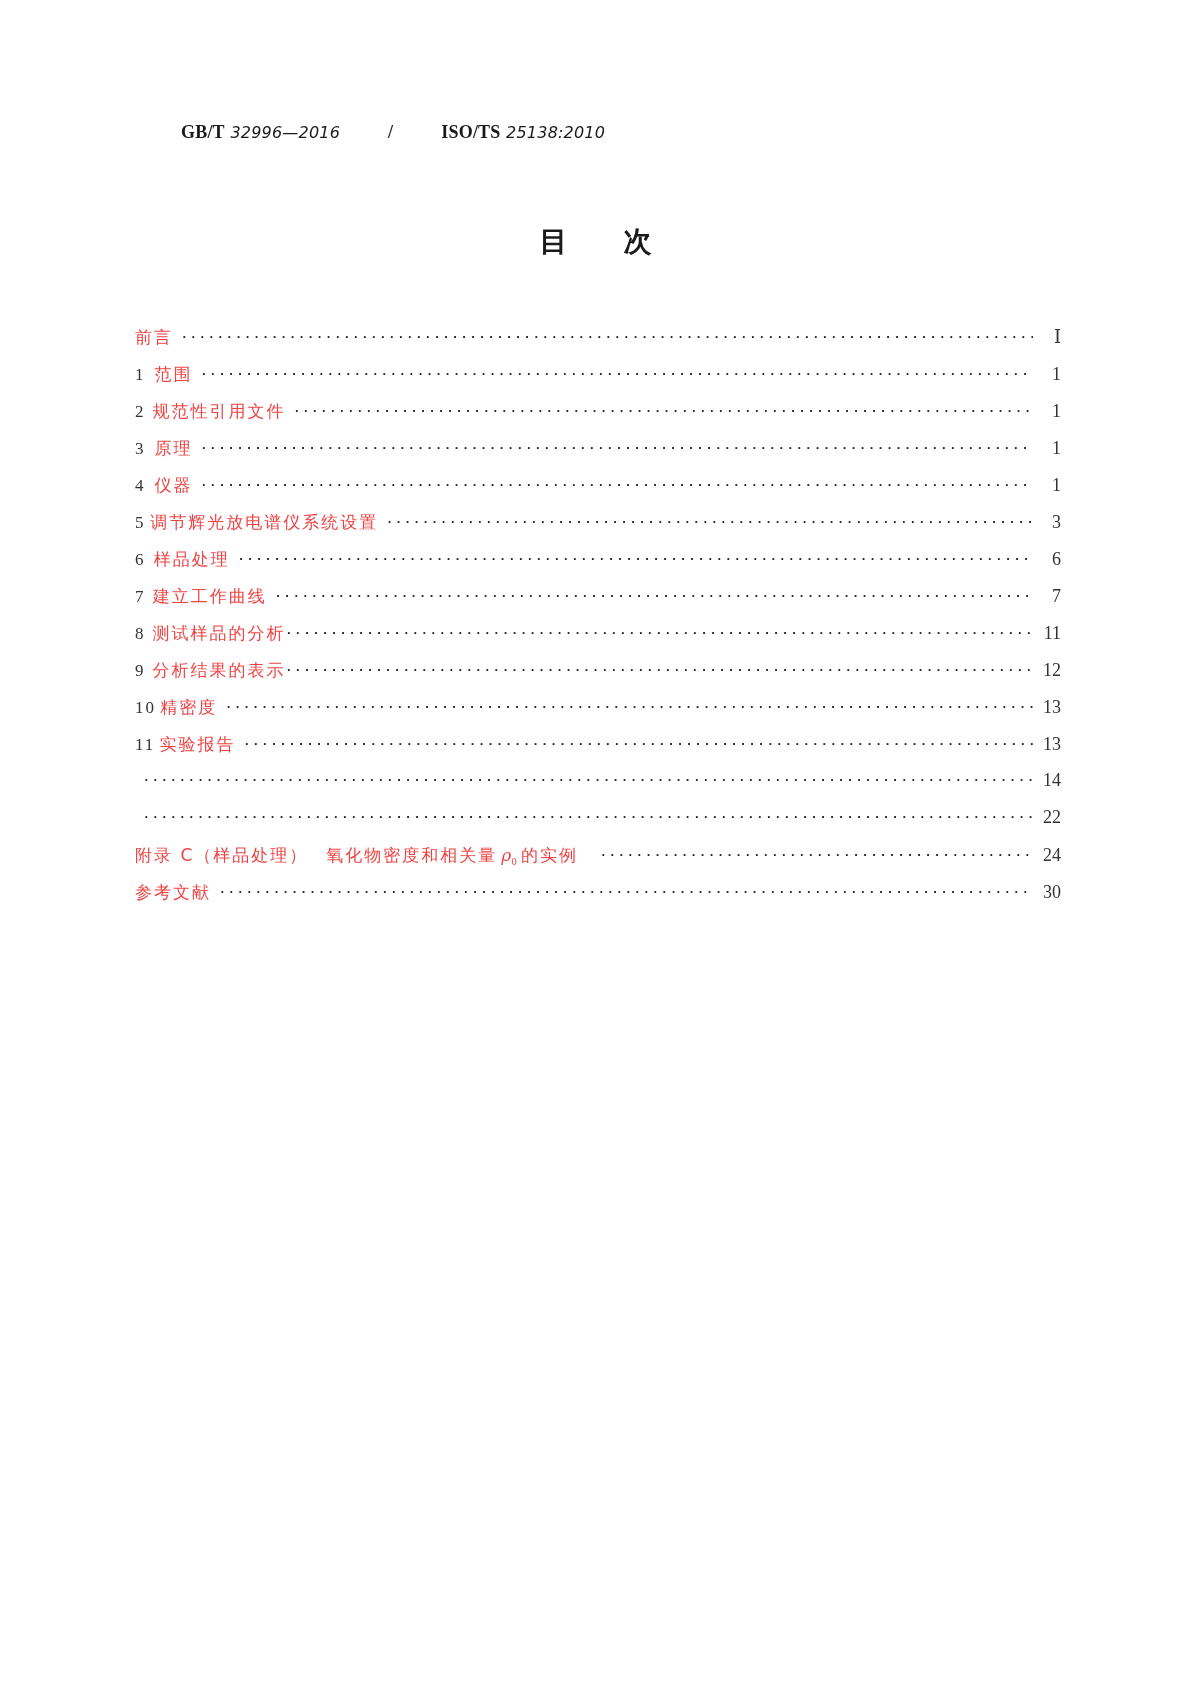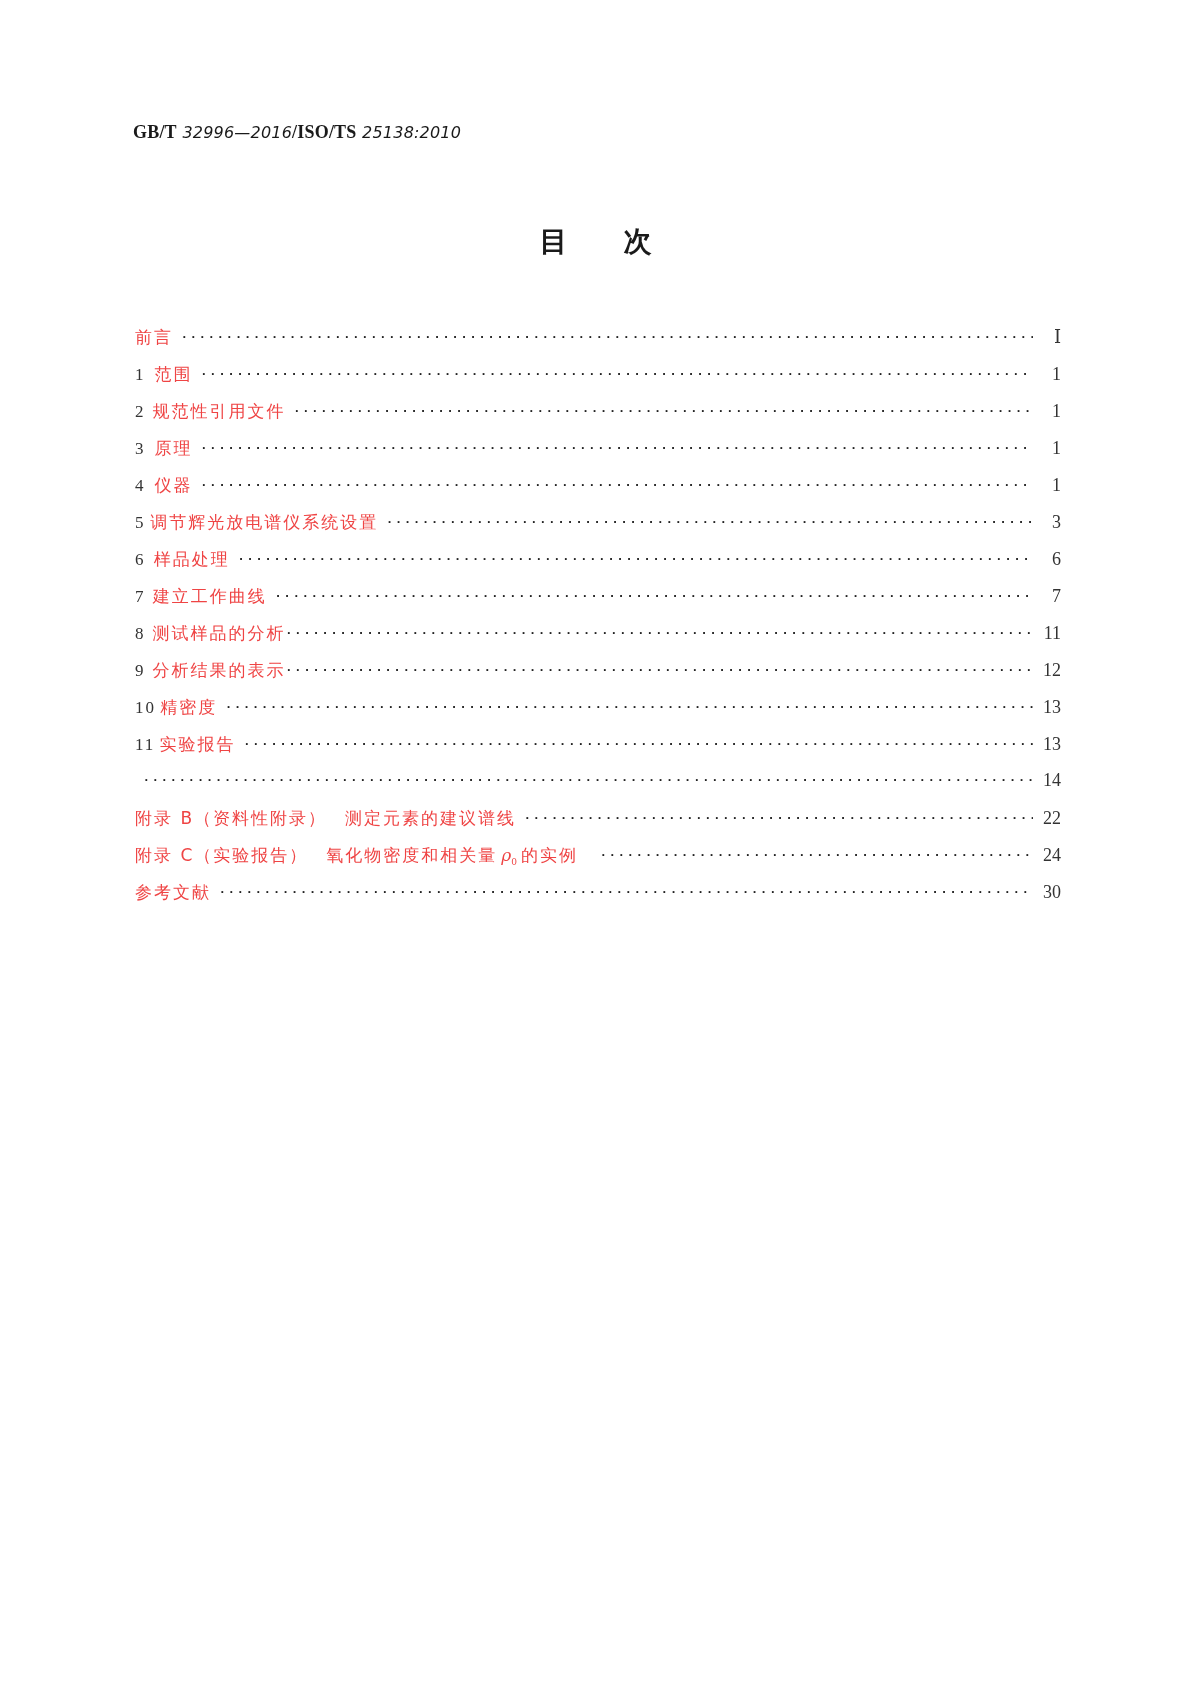--- a/index.html
+++ b/index.html
@@ -20,20 +20,21 @@
       left: 133px;
       top: 122px;
       font-size: 17px;
       letter-spacing: 0.2px;
       white-space: nowrap;
     }
     .page-header .code-bold {
       font-family: "Liberation Serif", "DejaVu Serif", serif;
       font-weight: bold;
       font-size: 18px;
+      margin-left: 48px;
     }
     .page-header .code-num {
       font-family: "DejaVu Sans", "Liberation Sans", sans-serif;
       font-size: 16px;
       font-style: italic;
     }
     .toc-title {
       position: absolute;
       left: 0;
       width: 1191px;
@@ -197,29 +198,26 @@
     <span class="toc-num w2">11</span>
     <span class="toc-label">实验报告</span>
     <span class="toc-leader"></span>
     <span class="toc-page">13</span>
   </li>
   <li class="toc-row">
     <span class="toc-leader"></span>
     <span class="toc-page">14</span>
   </li>
   <li class="toc-row">
+    <span class="toc-leader"></span>
+    <span class="toc-page">22</span>
+  </li>
+  <li class="toc-row">
     <span class="toc-label">
-      <span class="annex-prefix">附录 B（资料性附录）</span><span>测定元素的建议谱线</span>
-    </span>
-    <span class="toc-leader"></span>
-    <span class="toc-page">22</span>
-  </li>
-  <li class="toc-row">
-    <span class="toc-label">
-      <span class="annex-prefix">附录 C（实验报告）</span><span>氧化物密度和相关量</span><span class="rho"><span>ρ</span><sub>0</sub></span><span>的实例</span>
+      <span class="annex-prefix">附录 C（样品处理）</span><span>氧化物密度和相关量</span><span class="rho"><span>ρ</span><sub>0</sub></span><span>的实例</span>
     </span>
     <span class="toc-leader" style="margin-left:22px;"></span>
     <span class="toc-page">24</span>
   </li>
   <li class="toc-row">
     <span class="toc-label">参考文献</span>
     <span class="toc-leader"></span>
     <span class="toc-page">30</span>
   </li>
 </ul>

